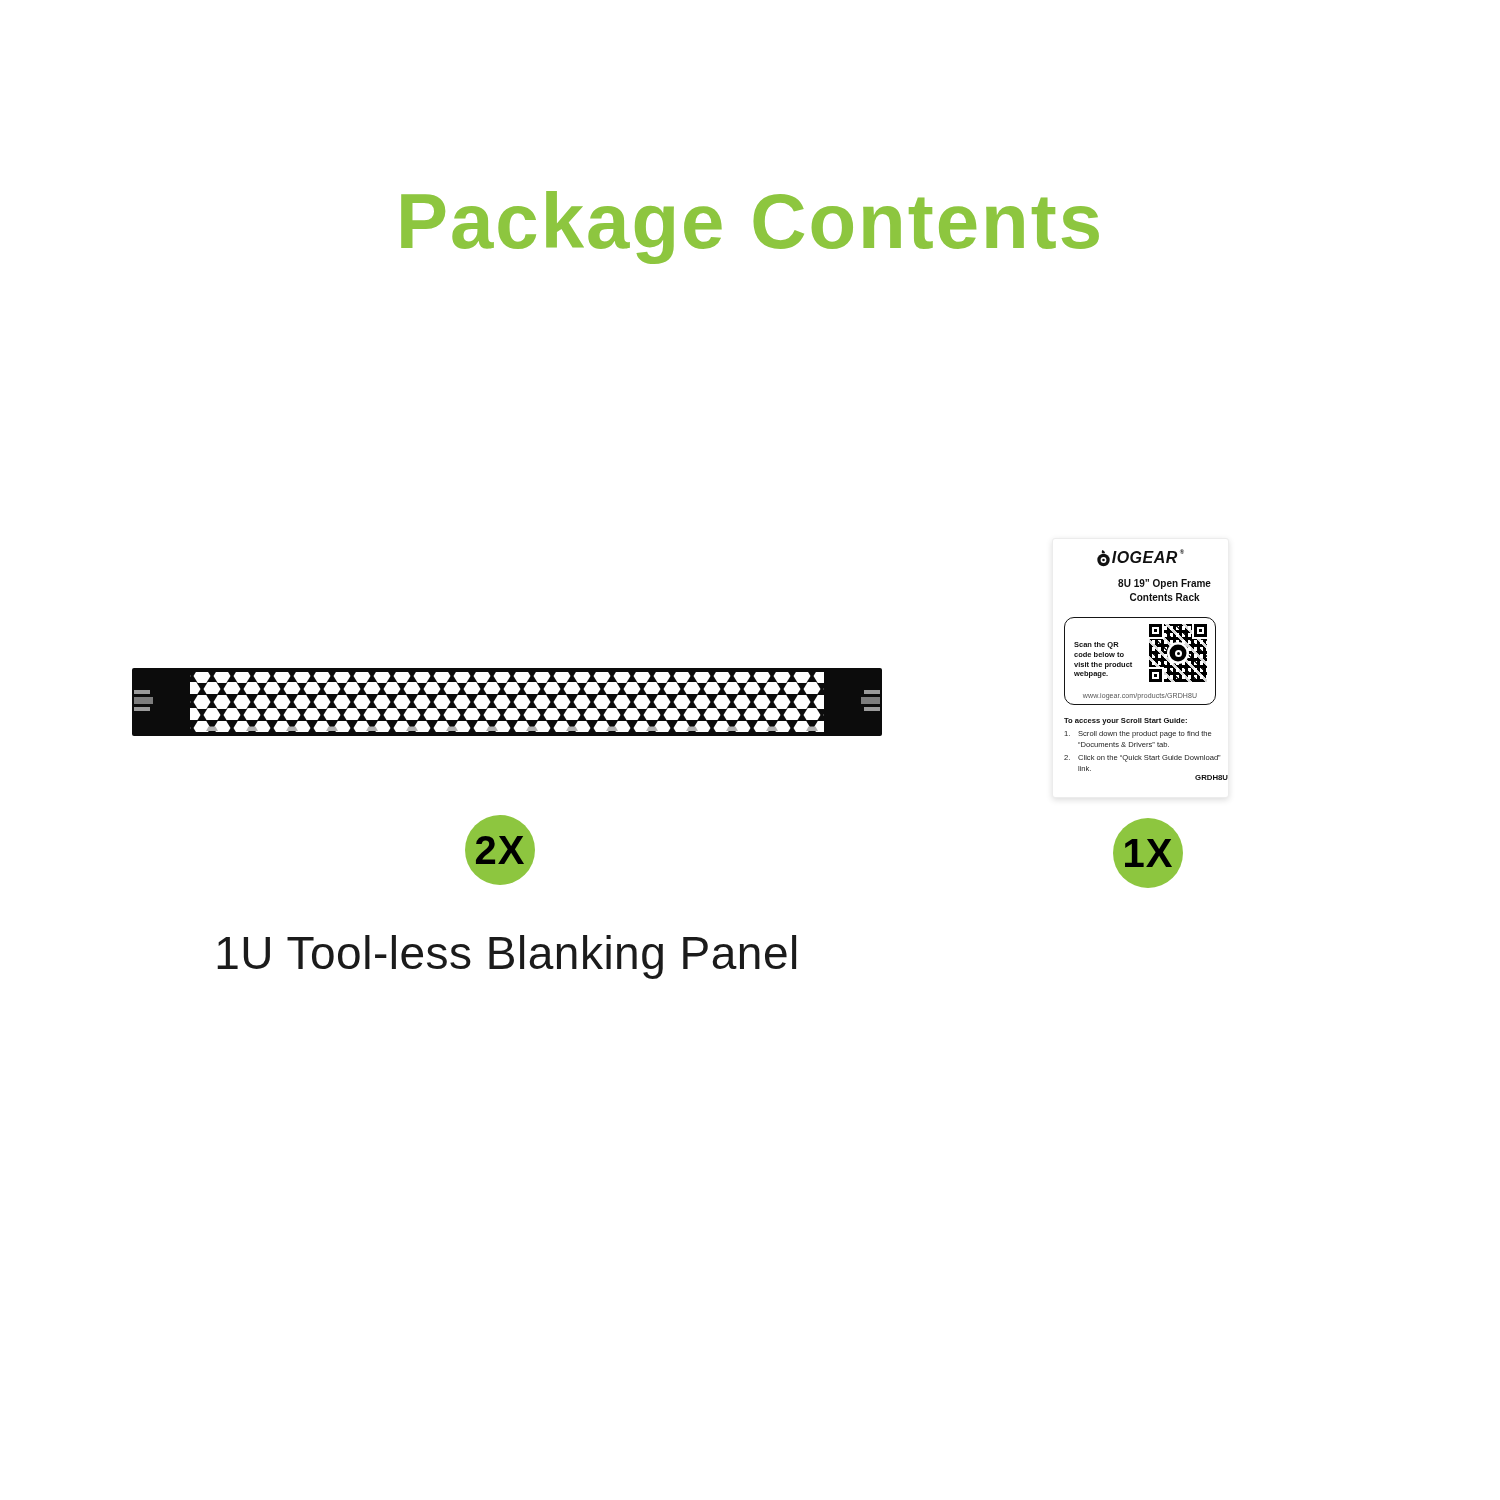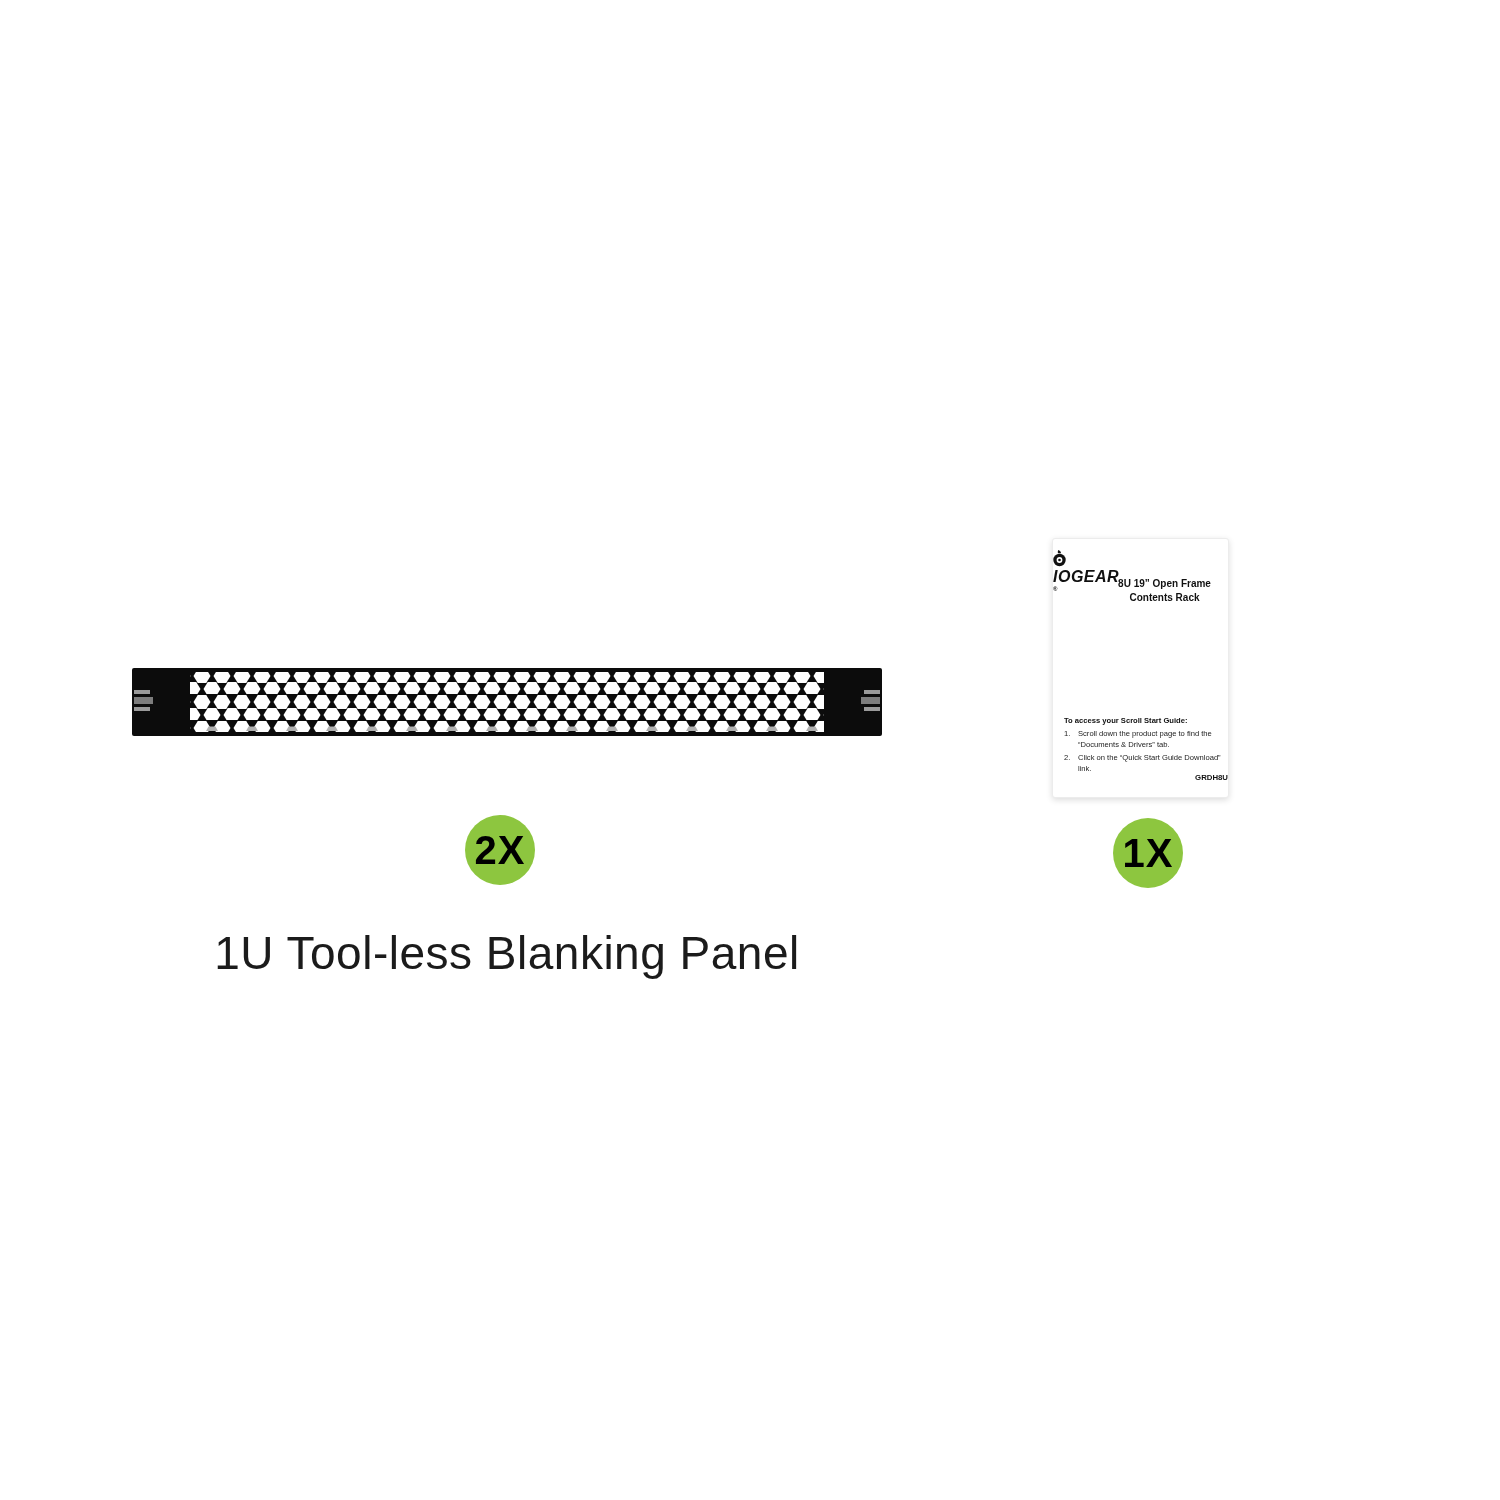--- a/index.html
+++ b/index.html
@@ -24,21 +24,21 @@
   .item-label{position:absolute;text-align:center;font-size:46px;font-weight:400;
               letter-spacing:.5px;color:#1b1b1b;line-height:1.1;}
   .label-panel{left:107px;top:928px;width:800px;}
   .label-guide{left:950px;top:934px;width:400px;}
 
   
   .qsg-card{position:absolute;left:1052px;top:538px;width:175px;height:258px;background:#fff;
             border:1px solid #ececec;border-radius:3px;
             box-shadow:0 2px 6px rgba(0,0,0,.14);}
   .logo-row{position:absolute;top:11px;left:0;right:0;display:flex;
-            justify-content:center;align-items:flex-start;gap:2px;flex-direction:column;}
+            justify-content:center;align-items:flex-start;gap:2px;}
   .logo-text{font-size:16px;font-weight:800;font-style:italic;letter-spacing:.5px;color:#111;line-height:1;}
   .reg{font-size:6px;font-weight:700;color:#111;margin-top:-1px;}
   .subtitle{position:absolute;top:38px;left:0;right:0;text-align:center;
             font-size:10px;font-weight:700;line-height:1.35;color:#111;padding-left:48px;}
   .qr-panel{position:absolute;top:78px;left:11px;width:150px;height:86px;
             border:1.6px solid #161616;border-radius:10px;background:#fff;}
   .qr-caption{position:absolute;left:9px;top:22px;width:60px;
               font-size:7.5px;font-weight:700;line-height:1.3;color:#111;}
   .qr{position:absolute;right:8px;top:6px;width:58px;height:58px;background:
       repeating-linear-gradient(45deg,transparent 0 4px,rgba(255,255,255,.85) 4px 7px,transparent 7px 10px,rgba(0,0,0,.85) 10px 12px),
@@ -61,20 +61,21 @@
   .steps{position:absolute;top:189px;left:11px;right:7px;font-size:7.6px;line-height:1.45;color:#222;}
   .step{display:flex;gap:5px;margin-bottom:2px;}
   .step-num{flex:0 0 9px;}
   .model{position:absolute;right:0;bottom:15px;font-size:7.8px;font-weight:700;color:#111;}
 </style>
 </head>
 <body>
 
 <div class="canvas">
 
+  <h1 class="page-title">Package Contents</h1>
 
   <div class="panel-wrap">
     <svg width="750" height="68" viewBox="0 0 750 68">
       <defs>
         <pattern id="hexp" width="20" height="26" patternUnits="userSpaceOnUse">
           <polygon points="5.75,1 14.25,1 18.5,8 14.25,15 5.75,15 1.5,8" fill="#ffffff"></polygon>
           <polygon points="-4.25,14 4.25,14 8.5,21 4.25,28 -4.25,28 -8.5,21" fill="#ffffff"></polygon>
           <polygon points="15.75,14 24.25,14 28.5,21 24.25,28 15.75,28 11.5,21" fill="#ffffff"></polygon>
         </pattern>
       </defs>
@@ -121,20 +122,30 @@
       </svg>
       <span class="logo-text">IOGEAR</span>
       <span class="reg">®</span>
     </div>
 
     <div class="subtitle">
       <div>8U 19” Open Frame</div>
       <div>Contents Rack</div>
     </div>
 
+    <div class="qr-panel">
+      <div class="qr-caption">Scan the QR code below to visit the product webpage.</div>
+      <div class="qr">
+        <div class="qf qf-tl"></div>
+        <div class="qf qf-tr"></div>
+        <div class="qf qf-bl"></div>
+        <div class="qeye"></div>
+      </div>
+      <div class="qr-url">www.iogear.com/products/GRDH8U</div>
+    </div>
 
     <div class="access-heading">To access your Scroll Start Guide:</div>
 
     <div class="steps">
       <div class="step">
         <span class="step-num">1.</span>
         <span class="step-text">Scroll down the product page to find the “Documents &amp; Drivers” tab.</span>
       </div>
       <div class="step">
         <span class="step-num">2.</span>

